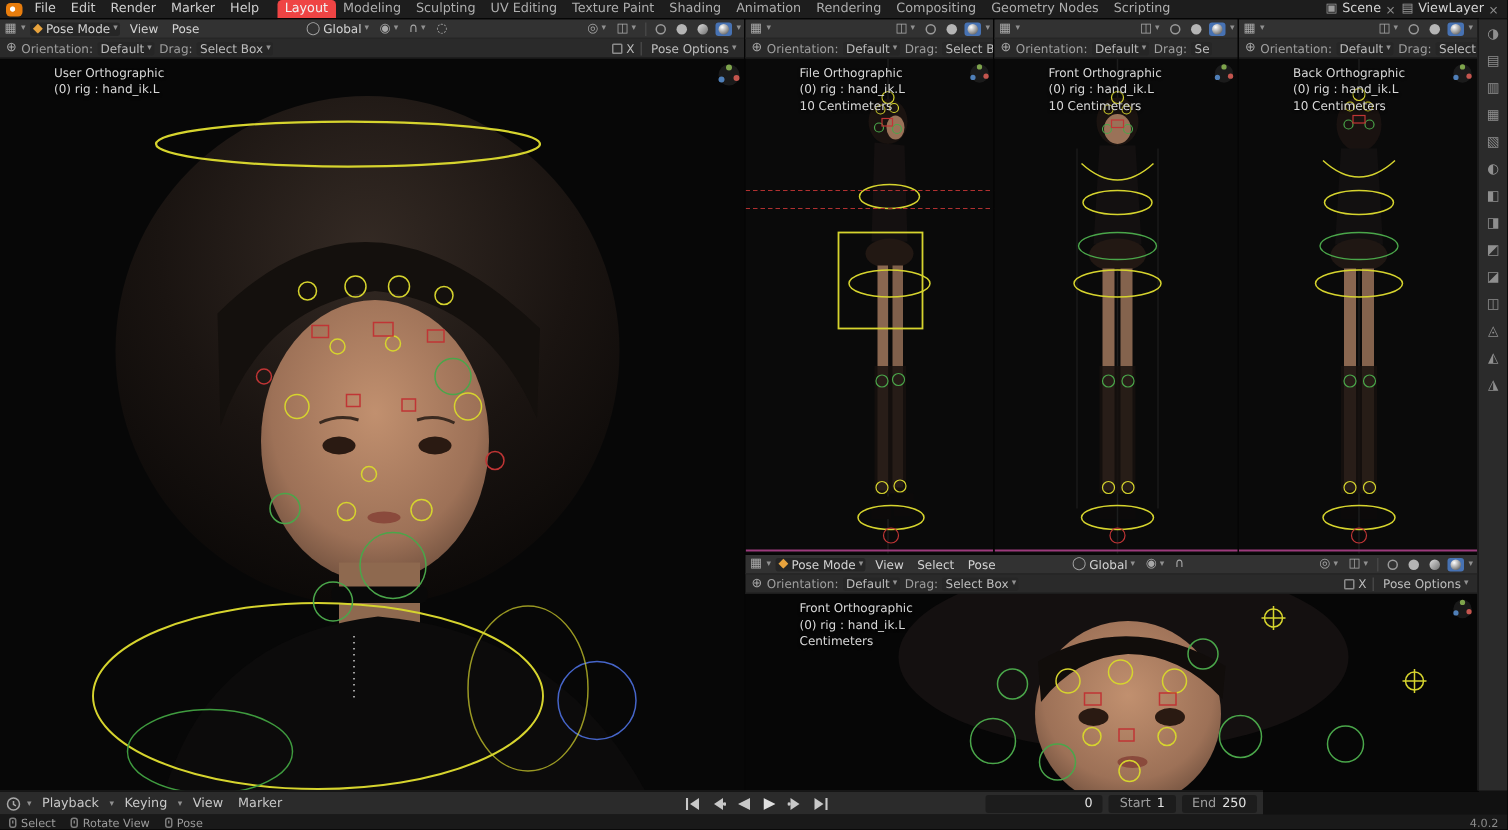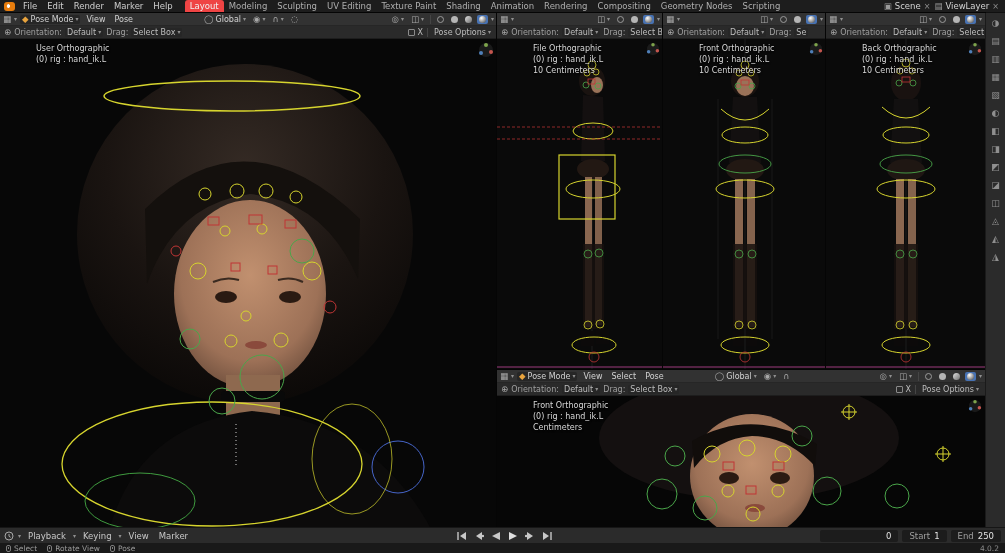--- a/index.html
+++ b/index.html
@@ -53,21 +53,21 @@
   .sph.solid { background:#b5b5b5; }
   .sph.mat { background:linear-gradient(135deg,#e0e0e0,#6f6f6f); }
   .sph.rend { background:radial-gradient(circle at 35% 30%, #fff, #909090 60%, #3f3f3f); }
   .chkbox { width:7px; height:7px; border:1px solid #8a8a8a; border-radius:1px; display:inline-block;}
   
   .props-strip { position:absolute; left:985px; top:13px; width:20px; height:514px;
     background:#2b2b2b; border-left:1px solid #1a1a1a; display:flex; flex-direction:column;
     align-items:center; padding-top:6px; gap:9px;}
   .ptab { font-size:9px; color:#8f8f8f; line-height:1; }
   
-  .timeline { position:absolute; left:0; top:527px; width:1005px; height:16px;
+  .timeline { position:absolute; left:0; top:527px; width:842px; height:16px;
     background:#2b2b2b; display:flex; align-items:center; gap:4px; padding:0 4px;
     border-top:1px solid #161616; font-size:8.5px;}
   .transport { position:absolute; left:455px; top:0; height:16px; display:flex; align-items:center; gap:3px;}
   .tbtn { width:14px; height:12px; display:flex; align-items:center; justify-content:center; border-radius:2px;}
   .tbtn svg { display:block; }
   .tl-right { margin-left:auto; display:flex; align-items:center; gap:4px; }
   .tl-field { background:#1c1c1c; border-radius:2px; height:12px; line-height:12px;
     padding:0 7px; color:#e2e2e2; display:flex; gap:4px; align-items:center;}
   .tl-field .lbl { color:#9f9f9f; }
   .tl-frame { width:78px; justify-content:flex-end;}

